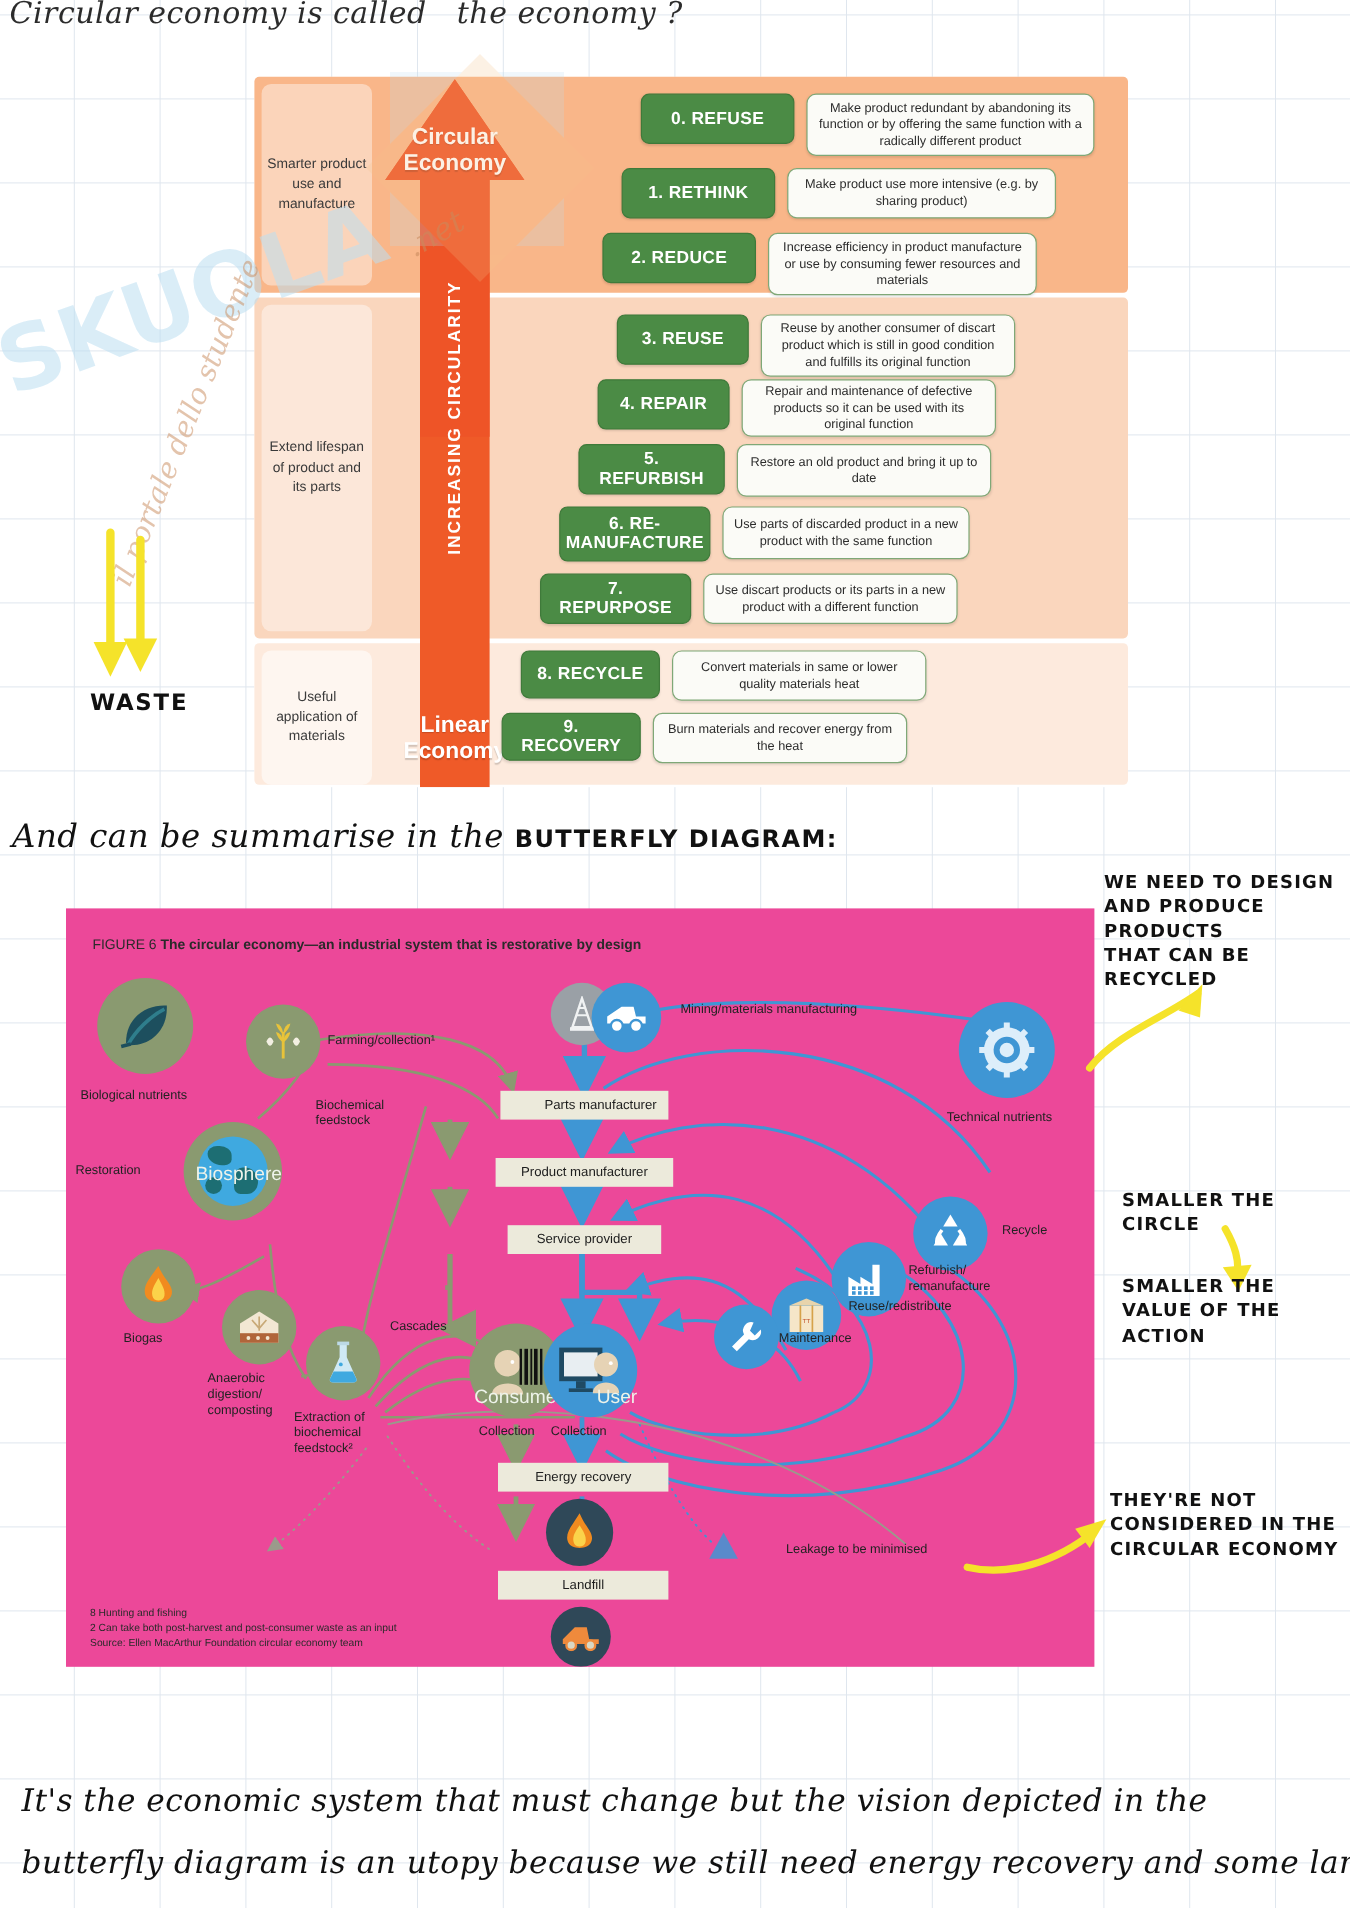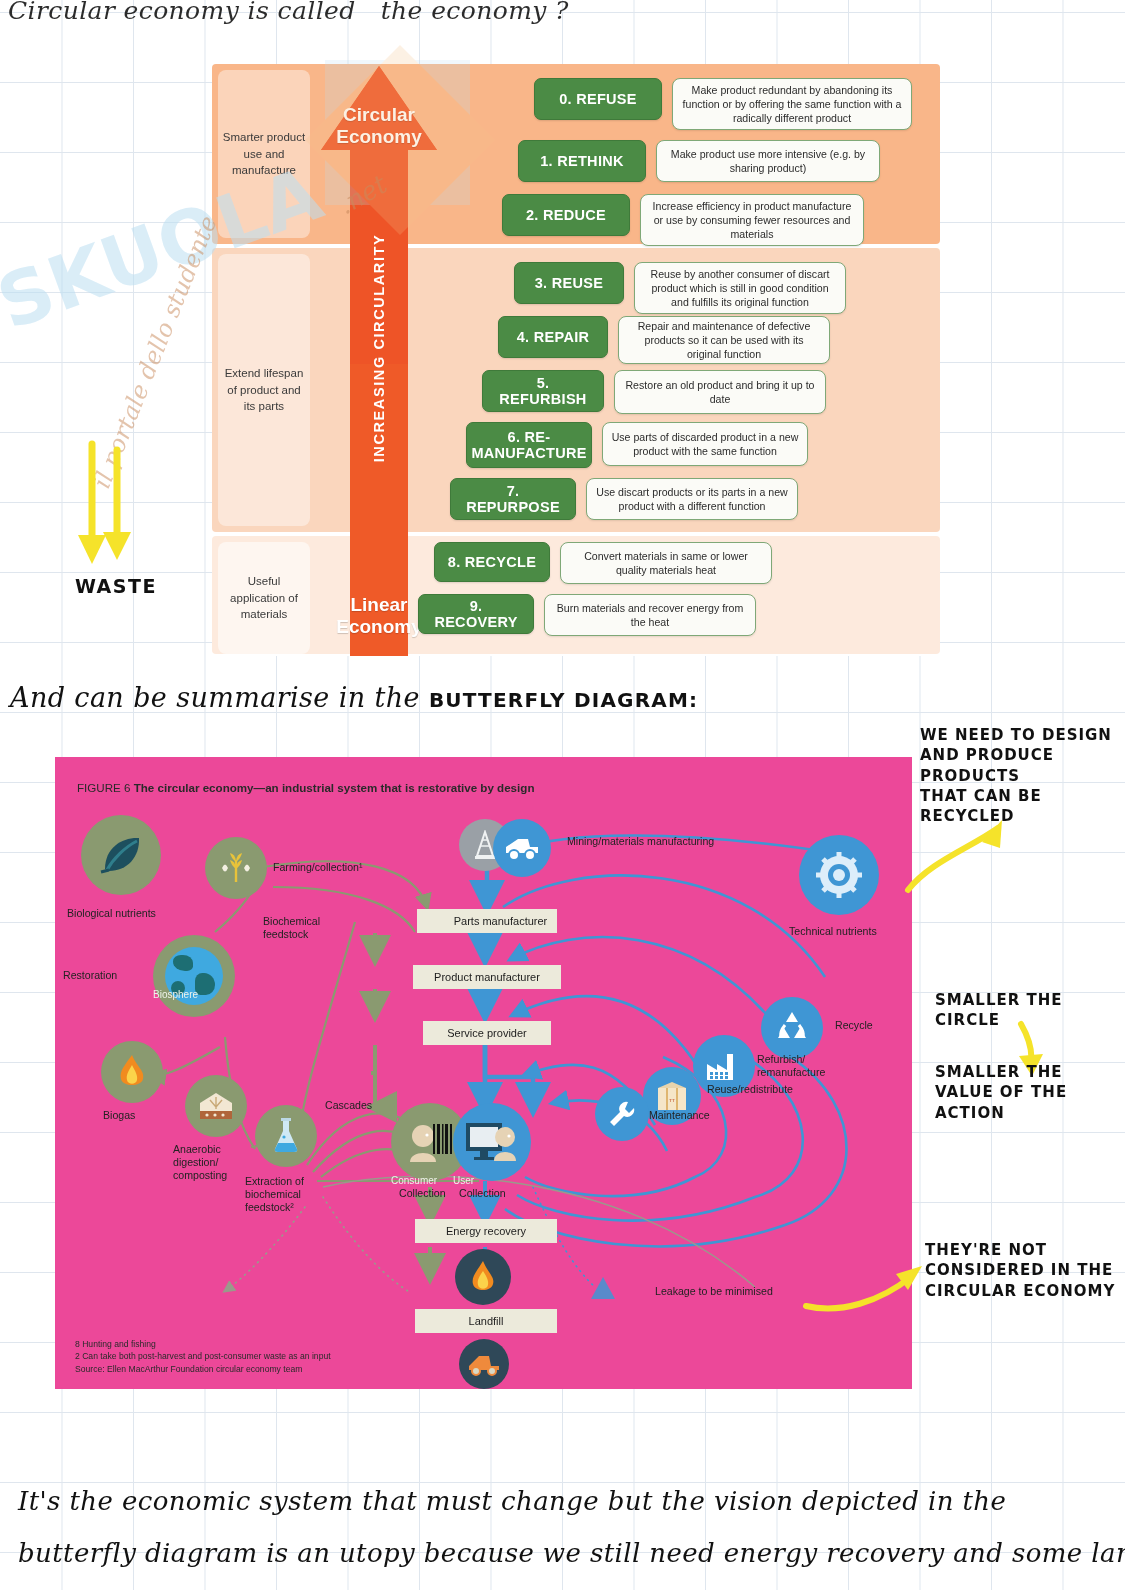--- a/index.html
+++ b/index.html
@@ -121,22 +121,22 @@
     justify-content:center;box-sizing:border-box;
   }
   .bio{background:#8a9a70;}
   .tech{background:#3f96d4;}
   .dark{background:#2f4858;}
   .bf-lbl{
     position:absolute;font-size:10.6px;color:#222;line-height:1.25;
     white-space:pre-line;
   }
   .bf-lbl-w{
-    position:absolute;font-size:10px;color:#eef3ea;line-height:1.2;
-    white-space:nowrap;text-align:left;margin-top:20px;
+    position:absolute;font-size:16px;color:#eef3ea;line-height:1.2;
+    white-space:nowrap;text-align:right;
   }
   .bf-box{
     position:absolute;background:#eceadb;color:#1d1d1d;font-size:11px;
     display:flex;align-items:center;justify-content:center;
     box-sizing:border-box;
   }
   #bf-notes{
     position:absolute;left:20px;bottom:14px;font-size:8.6px;color:#2a2a2a;
     line-height:1.45;white-space:pre-line;
   }

